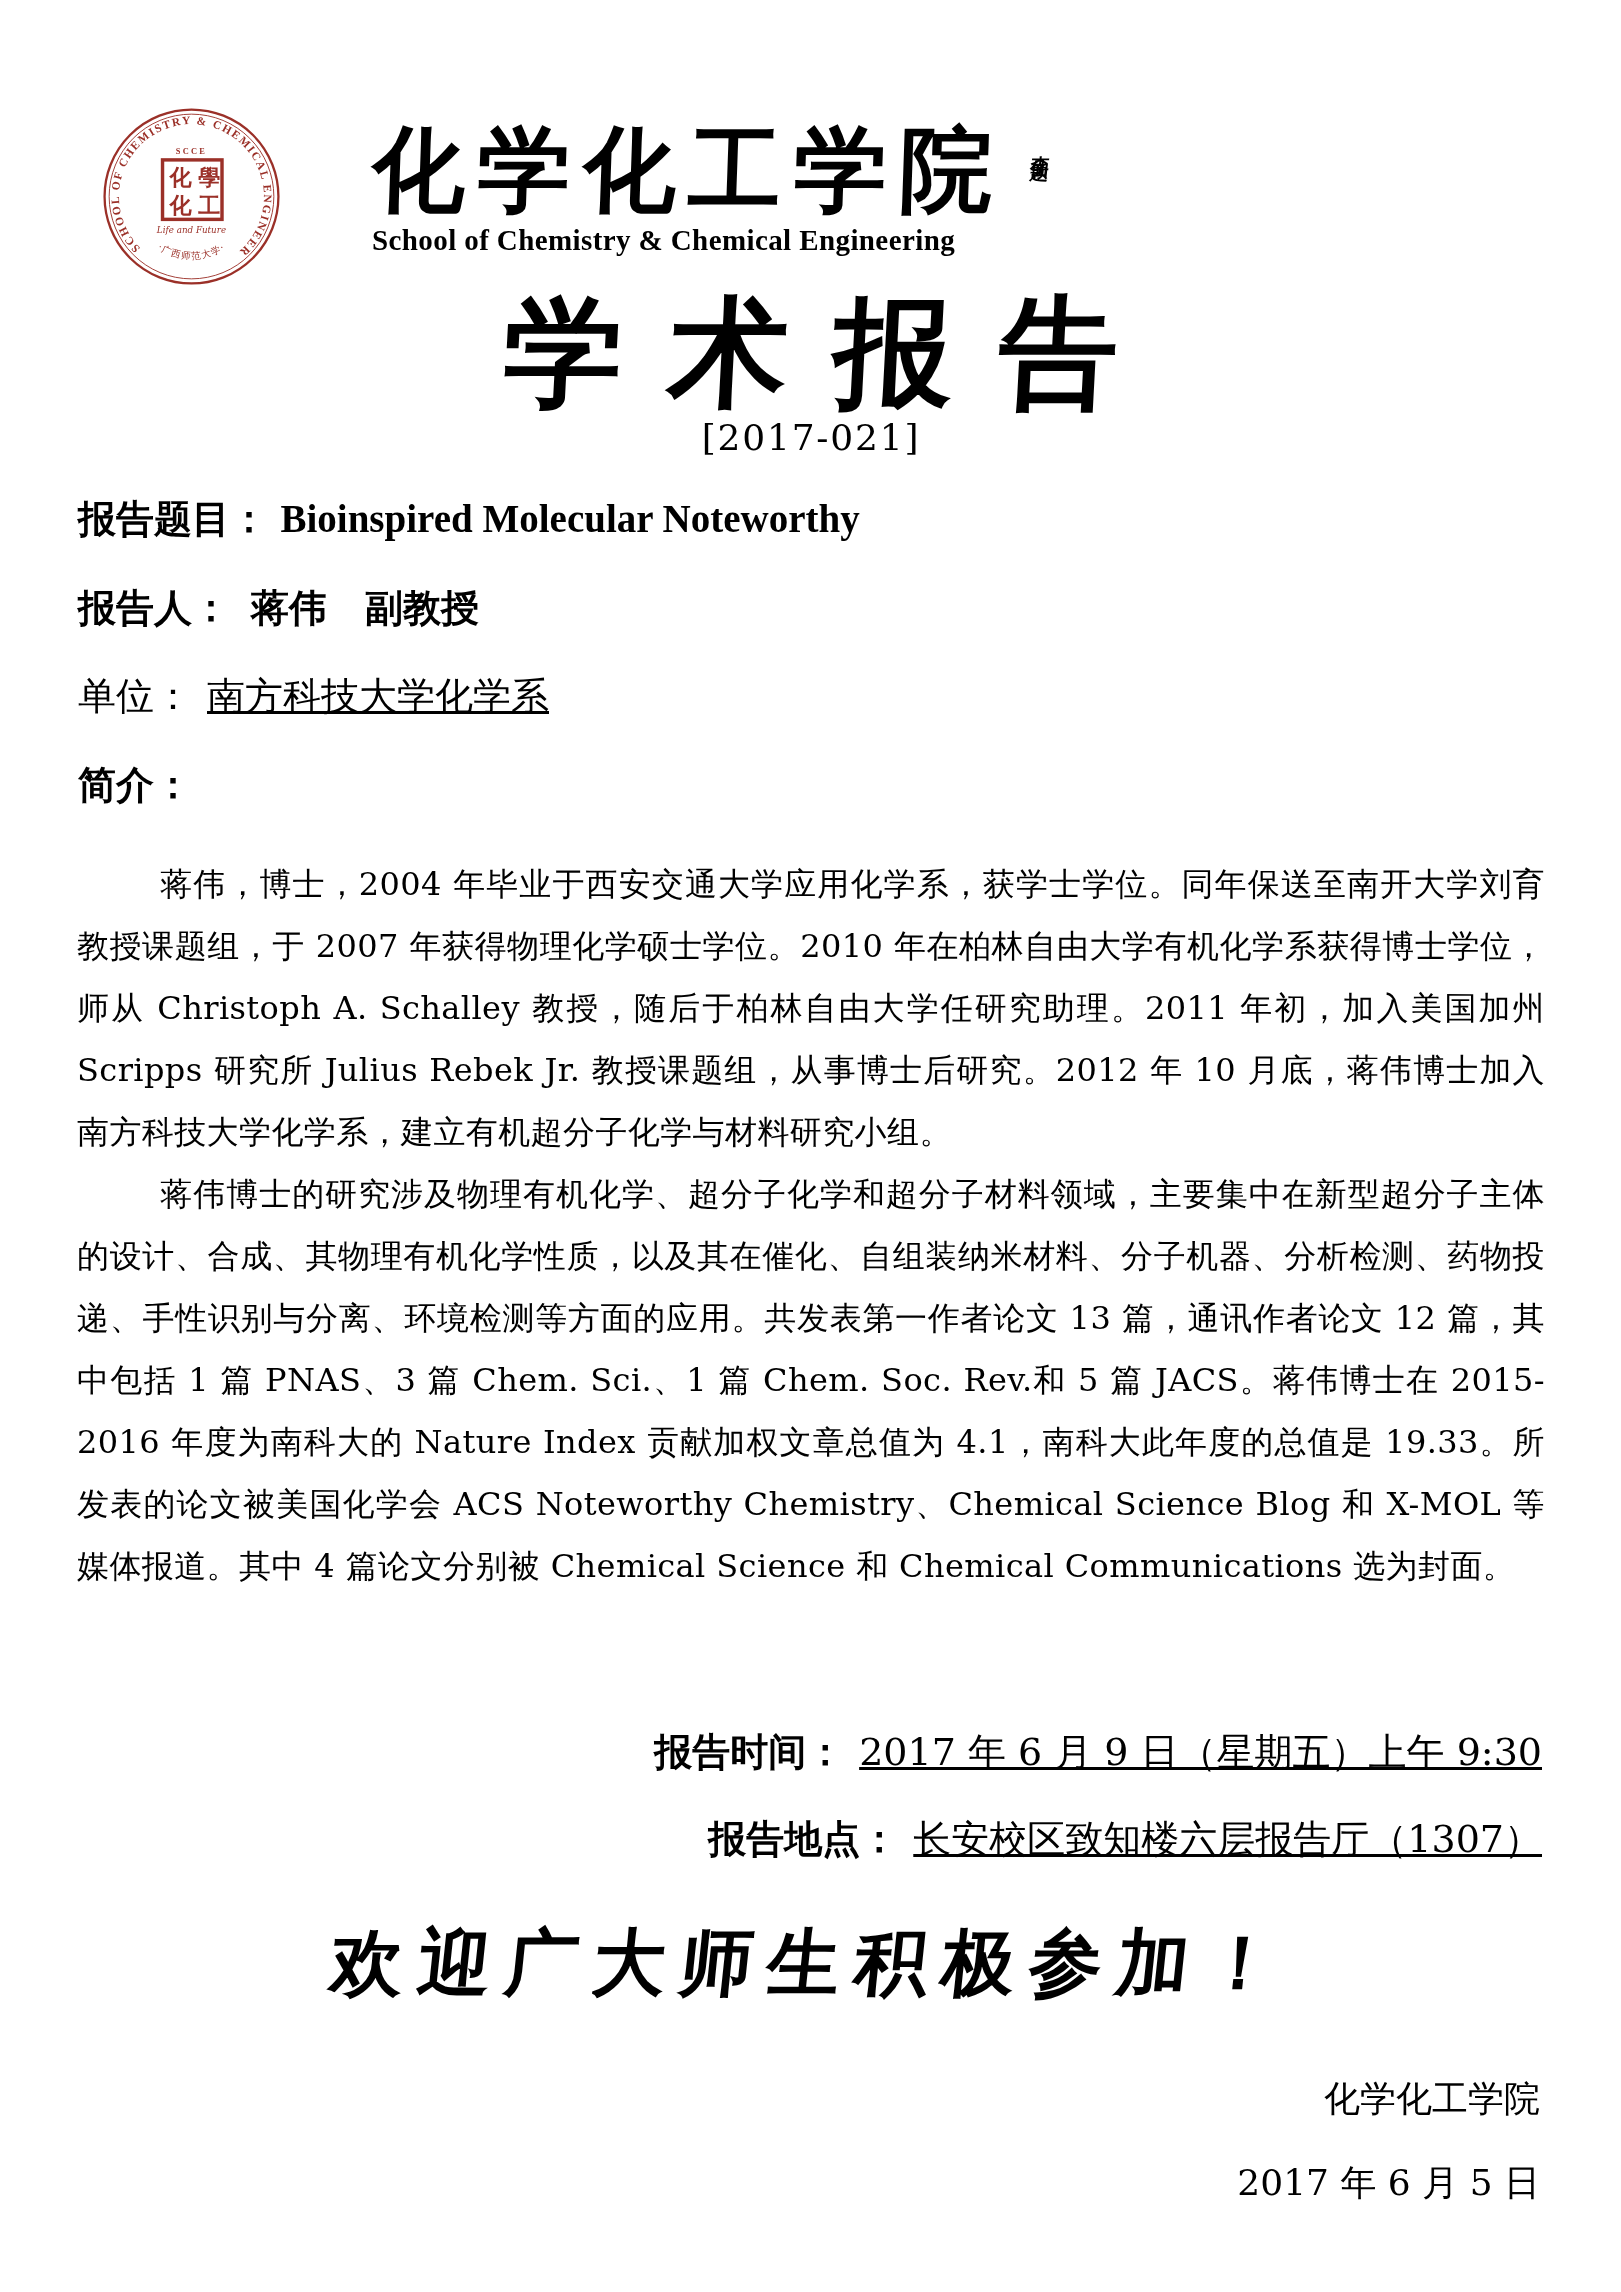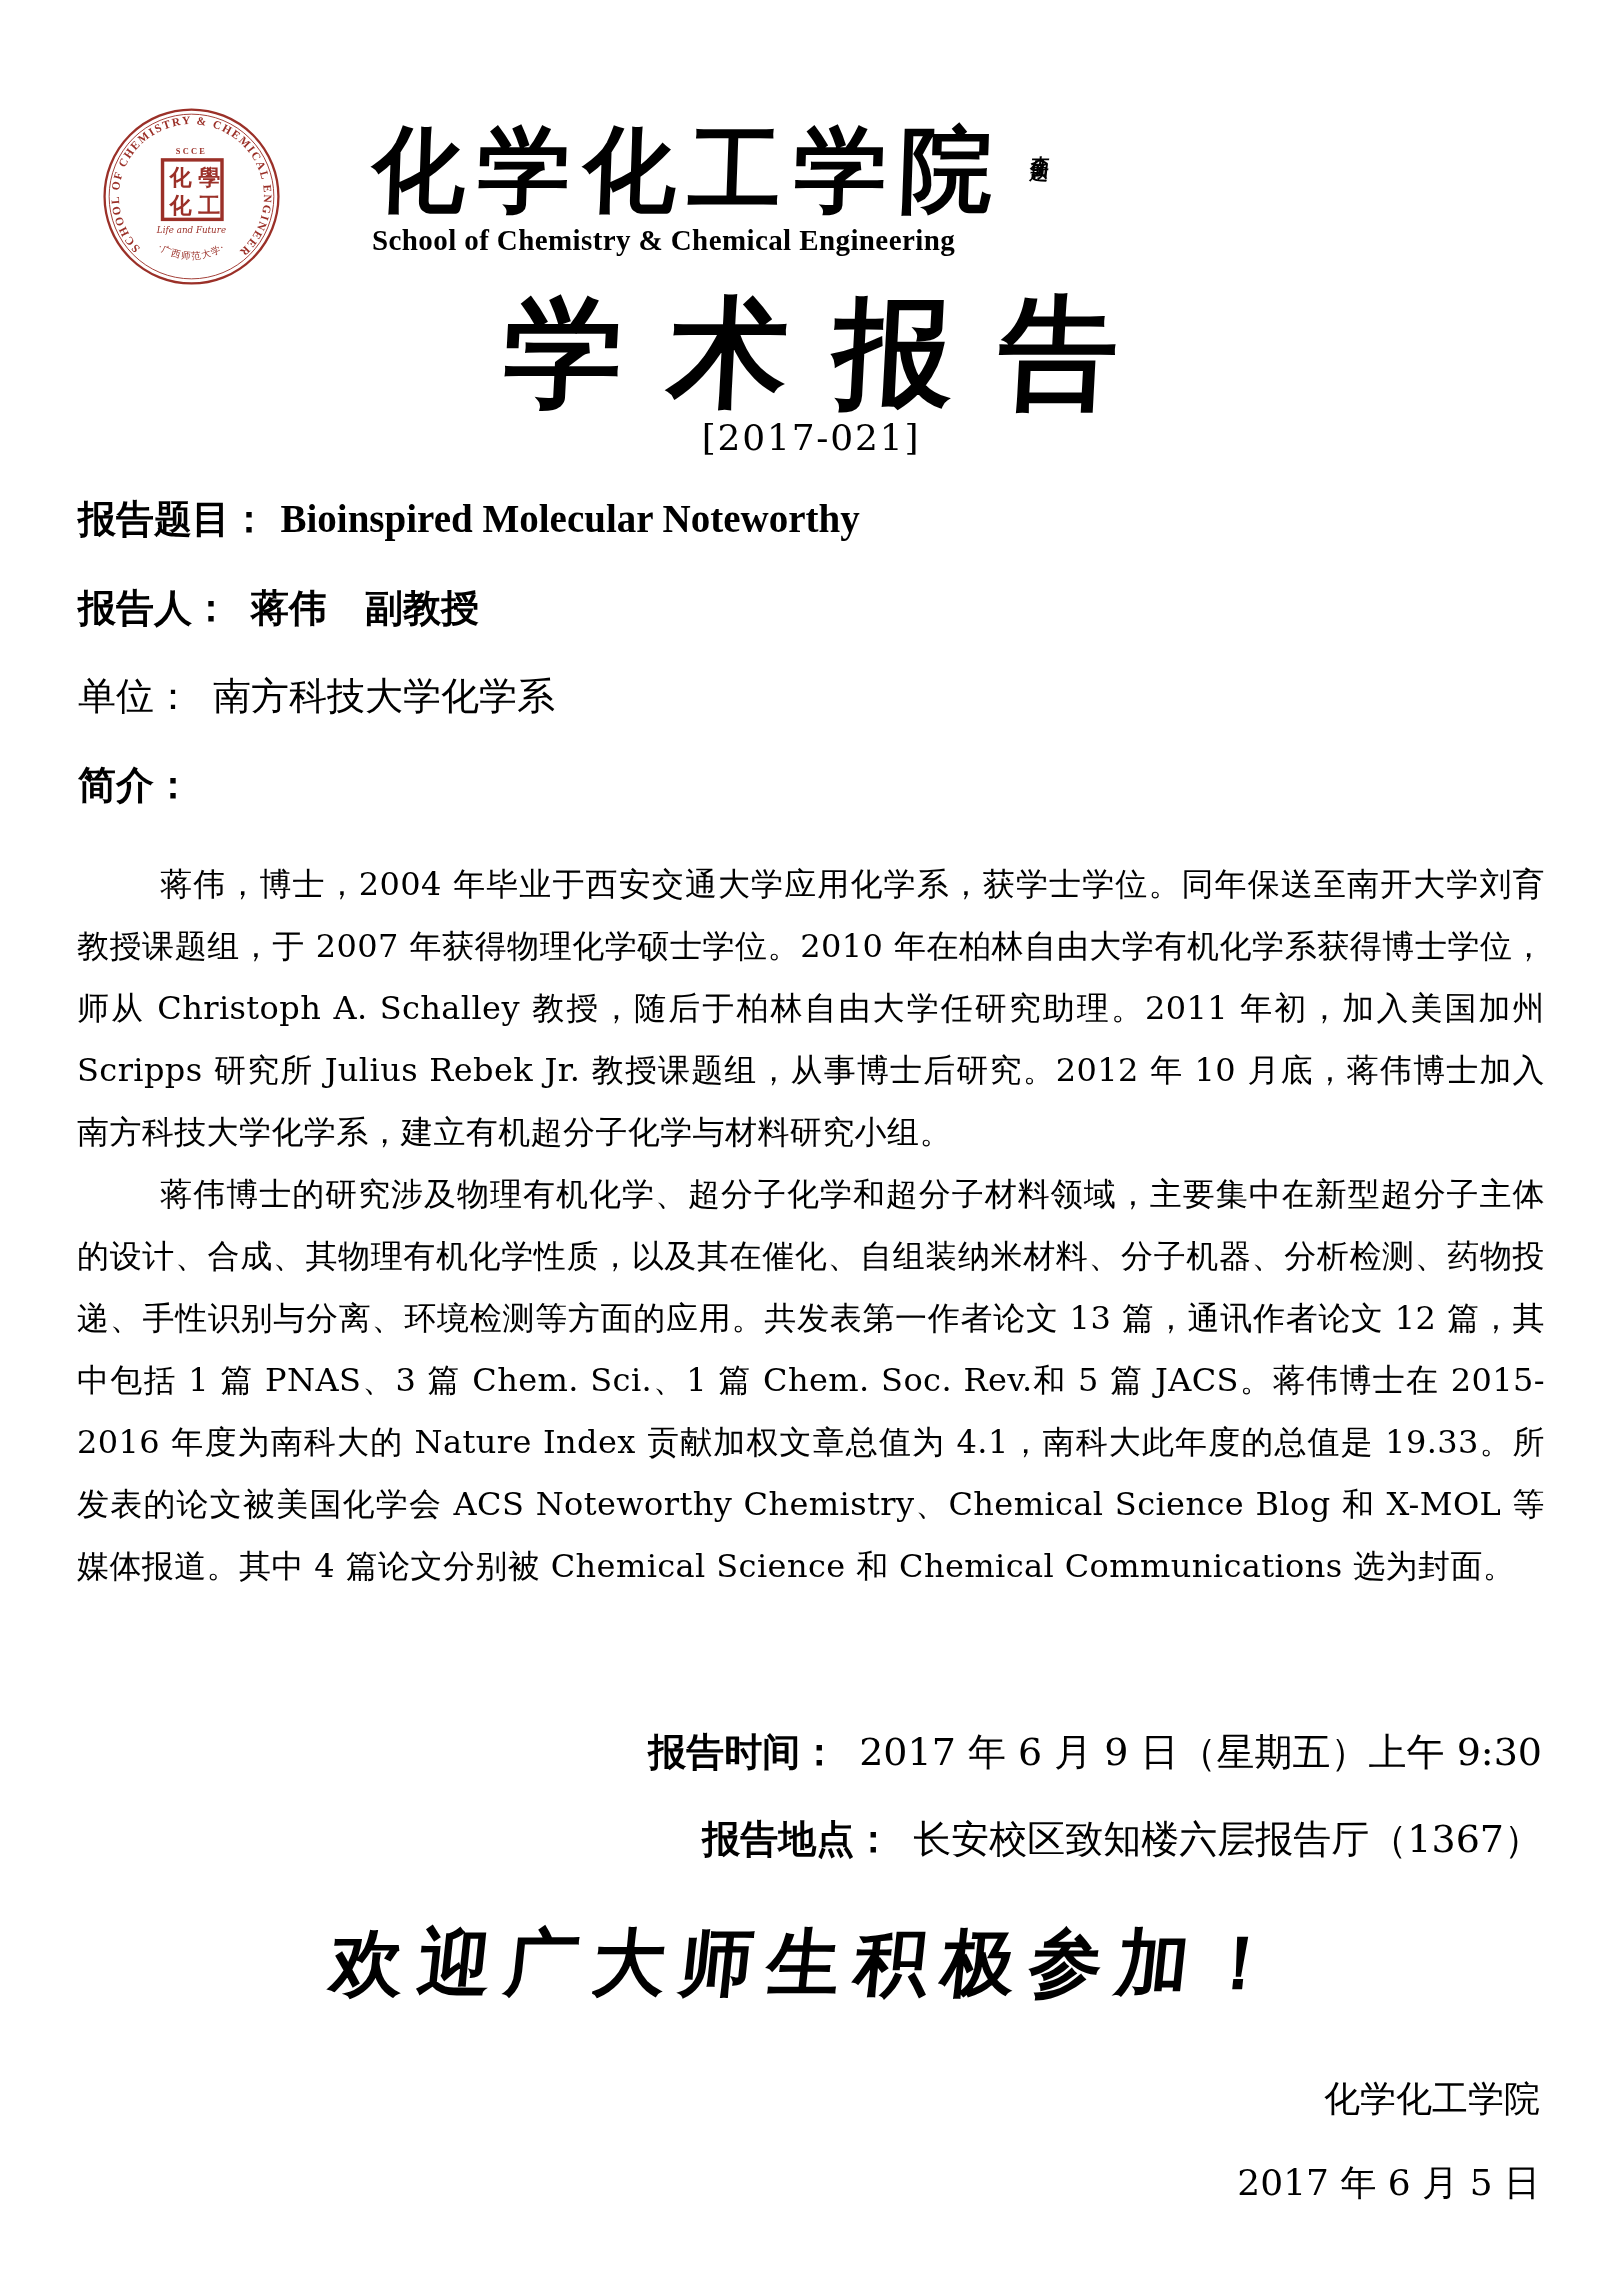--- a/index.html
+++ b/index.html
@@ -50,21 +50,21 @@
     font-size:36px;line-height:46px;
     letter-spacing:1.8px;
     font-family:"DejaVu Serif","DejaVu Sans Mono",serif;
   }
   
   .info{margin:37px 80px 0 78px;}
   .info-row{font-size:38px;line-height:41px;margin-bottom:47px;}
   .lbl-bold{font-weight:bold;}
   .val-en{font-weight:bold;font-size:39px;font-family:"Liberation Serif","DejaVu Serif",serif;margin-left:12.5px;}
   .val-bold{font-weight:bold;margin-left:21px;}
-  .val-reg{margin-left:21px;}
+  .val-reg{margin-left:15px;text-decoration:underline;}
   
   .bio{margin:1.8px 77px 0 77px;}
   .bio p{
     margin:0;padding:0;
     font-size:32px;line-height:62px;
     text-align:justify;
     text-indent:2.6em;
     letter-spacing:0.4px;
   }
   
@@ -163,21 +163,21 @@
   <section class="bio">
     <p>蒋伟，博士，2004 年毕业于西安交通大学应用化学系，获学士学位。同年保送至南开大学刘育教授课题组，于 2007 年获得物理化学硕士学位。2010 年在柏林自由大学有机化学系获得博士学位，师从 Christoph A. Schalley 教授，随后于柏林自由大学任研究助理。2011 年初，加入美国加州 Scripps 研究所 Julius Rebek Jr. 教授课题组，从事博士后研究。2012 年 10 月底，蒋伟博士加入南方科技大学化学系，建立有机超分子化学与材料研究小组。</p>
     <p>蒋伟博士的研究涉及物理有机化学、超分子化学和超分子材料领域，主要集中在新型超分子主体的设计、合成、其物理有机化学性质，以及其在催化、自组装纳米材料、分子机器、分析检测、药物投递、手性识别与分离、环境检测等方面的应用。共发表第一作者论文 13 篇，通讯作者论文 12 篇，其中包括 1 篇 PNAS、3 篇 Chem. Sci.、1 篇 Chem. Soc. Rev.和 5 篇 JACS。蒋伟博士在 2015-2016 年度为南科大的 Nature Index 贡献加权文章总值为 4.1，南科大此年度的总值是 19.33。所发表的论文被美国化学会 ACS Noteworthy Chemistry、Chemical Science Blog 和 X-MOL 等媒体报道。其中 4 篇论文分别被 Chemical Science 和 Chemical Communications 选为封面。</p>
   </section>
 
   <section class="schedule">
     <div class="info-row">
       <span class="lbl-bold">报告时间：</span><span class="val-reg">2017 年 6 月 9 日（星期五）上午 9:30</span>
     </div>
     <div class="info-row">
-      <span class="lbl-bold">报告地点：</span><span class="val-reg">长安校区致知楼六层报告厅（1367）</span>
+      <span class="lbl-bold">报告地点：</span><span class="val-reg">长安校区致知楼六层报告厅（1307）</span>
     </div>
   </section>
 
   <div class="closing">欢迎广大师生积极参加！</div>
 
   <footer class="docfooter">
     <div>化学化工学院</div>
     <div>2017 年 6 月 5 日</div>
   </footer>
 

